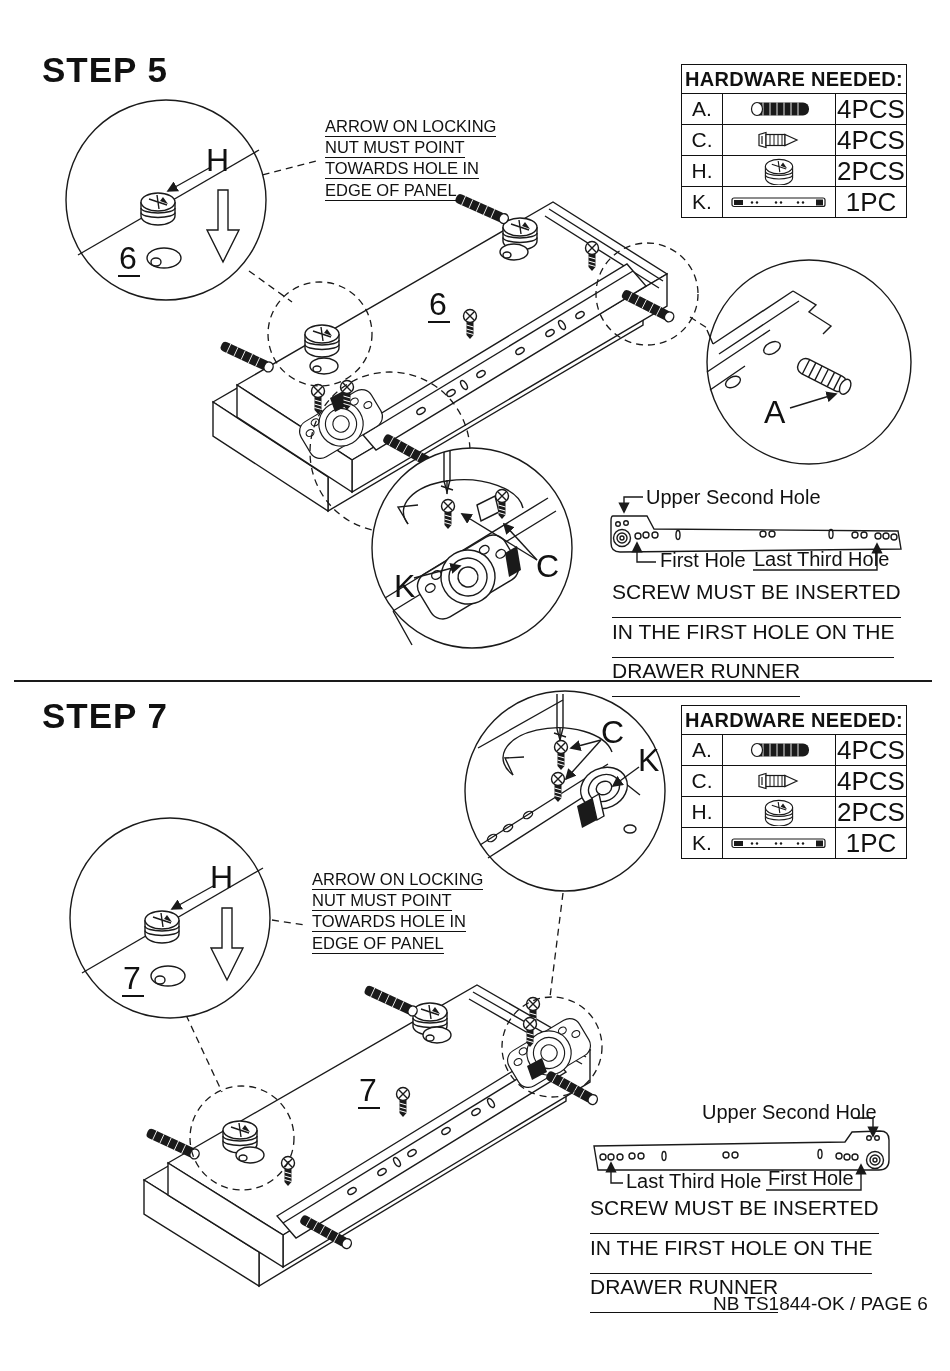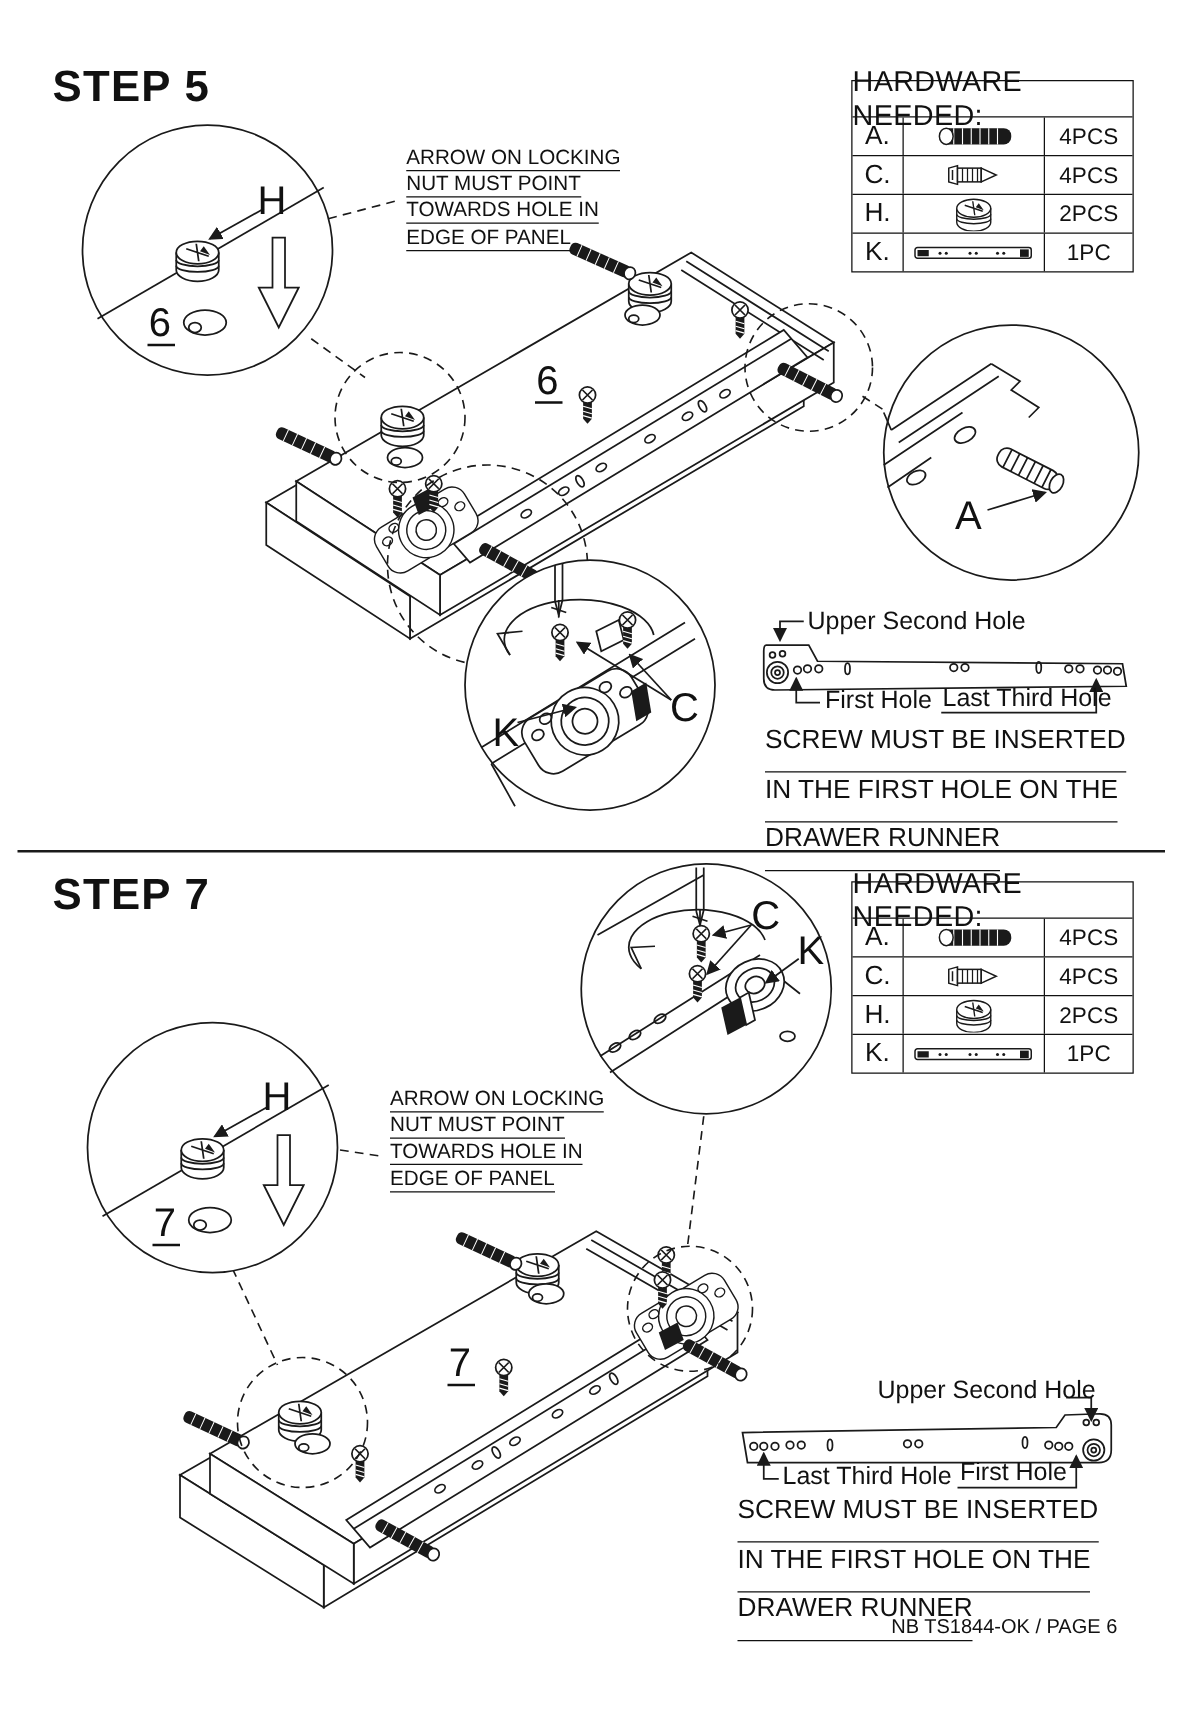--- a/index.html
+++ b/index.html
@@ -11,30 +11,30 @@
   .d { fill:none; stroke:#1a1a1a; stroke-width:1.3; stroke-dasharray:7 5; }
   .abs { position:absolute; white-space:nowrap; }
   .step-title { font-size:35px; font-weight:bold; letter-spacing:1px; }
   .plabel { font-size:32px; line-height:32px; }
   .pnum   { font-size:32px; line-height:32px; border-bottom:2px solid #111; padding:0 3px 1px 1px; }
   .rlabel { font-size:20px; line-height:17px; }
   .note-block .nline { display:table; font-size:16.5px; line-height:18.5px;
        border-bottom:1.4px solid #111; padding-bottom:0.5px; margin-bottom:1.2px;text-align:right; }
   .snote-block .sline { display:table; font-size:21px; line-height:22px;
        border-bottom:1.6px solid #111; padding-bottom:14px; margin-bottom:2.5px; }
-  .footer { font-size:16px; }
+  .footer { font-size:19px; }
   
   .hw { position:absolute; width:224px; border:1.6px solid #111; background:#fff; }
-  .hw-h { height:28px; border-bottom:1.6px solid #111; font-size:23px;
-          display:flex; align-items:center; justify-content:center; letter-spacing:0.3px; }
+  .hw-h { height:28px; border-bottom:1.6px solid #111; font-size:20px;
+          display:flex; align-items:center; justify-content:center; letter-spacing:0.3px;font-weight:bold; }
   .hw-r { display:flex; height:30px; border-bottom:1.6px solid #111; align-items:stretch; }
   .hw-r:last-child { border-bottom:none; }
   .hw-k { width:40px; border-right:1.6px solid #111; display:flex; align-items:center; justify-content:center; font-size:21px; }
   .hw-i { flex:1; border-right:1.6px solid #111; display:flex; align-items:center; justify-content:center; }
-  .hw-q { width:70px; display:flex; align-items:center; justify-content:center; font-size:18px; }
+  .hw-q { width:70px; display:flex; align-items:center; justify-content:center; font-size:26px; }
 </style>
 </head>
 <body>
 
 <div class="page">
 
 <svg class="art" width="950" height="1371" viewBox="0 0 950 1371">
   <defs>
     <marker id="ah" viewBox="0 0 10 10" refX="8.5" refY="5" markerWidth="8" markerHeight="8" orient="auto-start-reverse">
       <path d="M0,0 L10,5 L0,10 Z" fill="#1a1a1a"></path>

